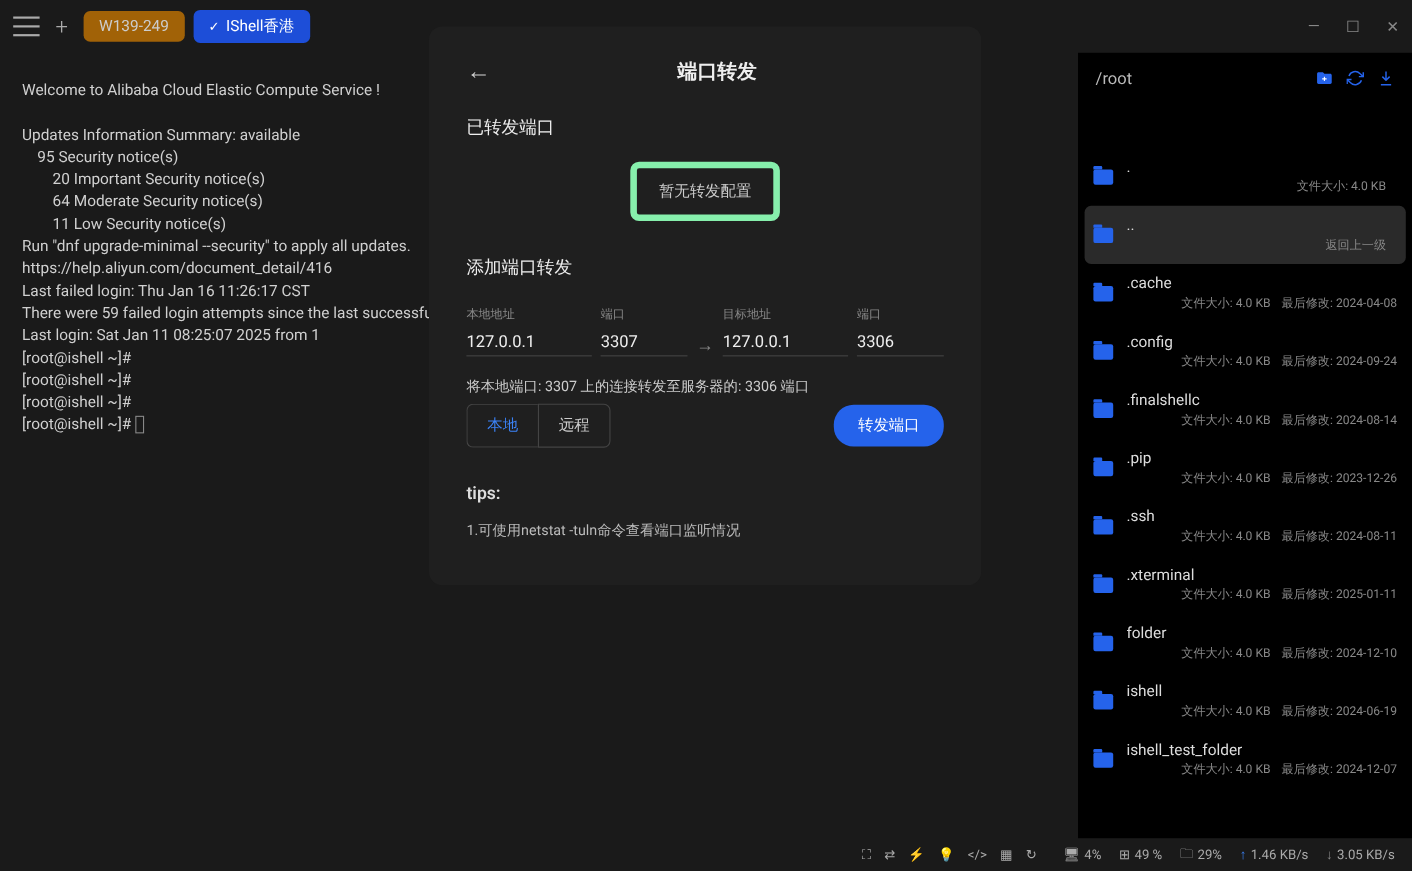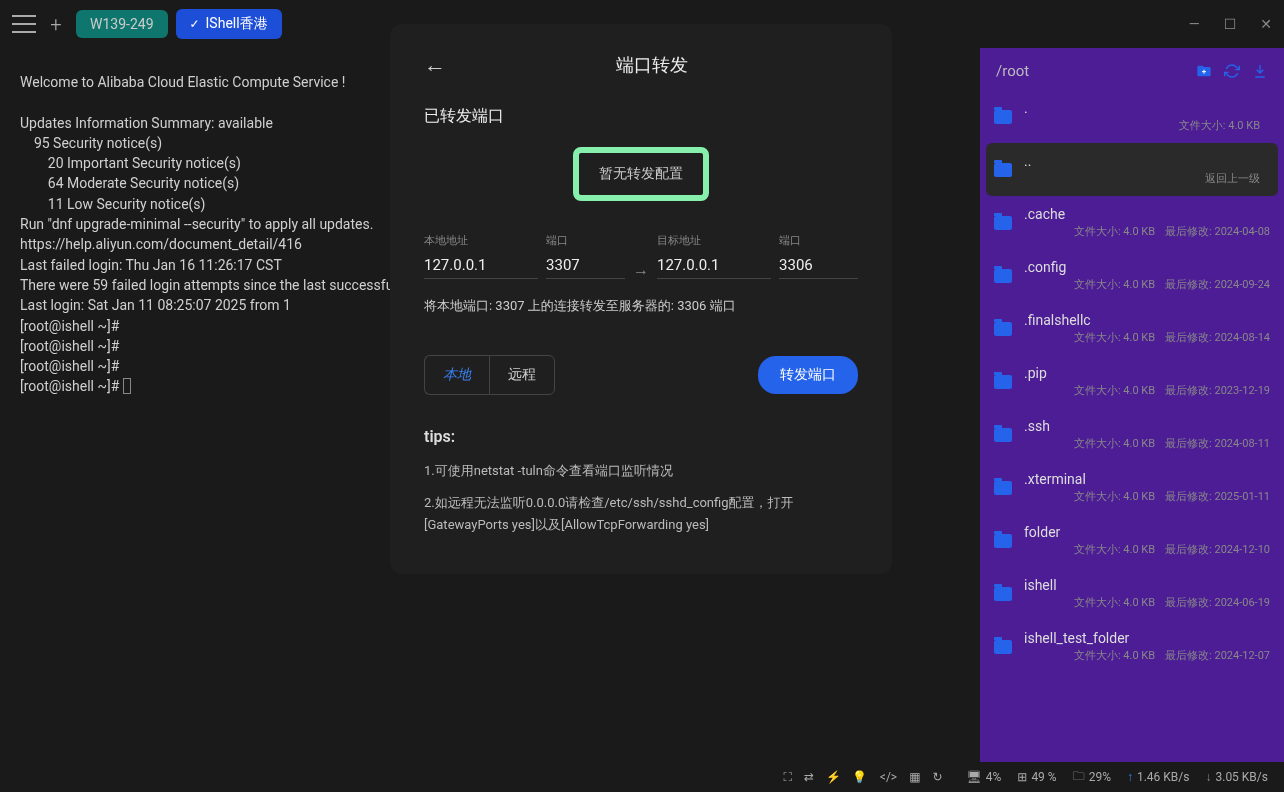--- a/index.html
+++ b/index.html
@@ -4,65 +4,65 @@
 <style>
 * { margin: 0; padding: 0; box-sizing: border-box; font-family: -apple-system, "Segoe UI", Roboto, sans-serif; }
 body { background: #1a1a1a; color: #e0e0e0; width: 1284px; height: 792px; overflow: hidden; position: relative; }
 
 
 .topbar { height: 48px; display: flex; align-items: center; padding: 0 12px; gap: 8px; }
 .hamburger { width: 24px; height: 18px; display: flex; flex-direction: column; justify-content: space-between; cursor: pointer; }
 .hamburger span { display: block; height: 2px; background: #aaa; }
 .plus-btn { width: 24px; height: 24px; display: flex; align-items: center; justify-content: center; color: #aaa; font-size: 20px; font-weight: 300; cursor: pointer; }
 .tab { padding: 6px 14px; border-radius: 6px; font-size: 14px; color: #ccc; cursor: pointer; }
-.tab.plain { background: #0f766e; }
+.tab.plain { background: #a16207; }
 .tab.active { background: #1d4ed8; color: #fff; display: flex; align-items: center; gap: 6px; }
 .check { font-size: 12px; }
 .window-controls { margin-left: auto; display: flex; gap: 24px; color: #888; }
 .window-controls span { cursor: pointer; font-size: 14px; }
 
 
 .main { display: flex; height: calc(100% - 48px - 30px); }
 
 
 .terminal { flex: 1; padding: 24px 20px; font-family: "Consolas", "Menlo", monospace; font-size: 14px; line-height: 1.45; color: #d0d0d0; white-space: pre; overflow: hidden; }
 .cursor { display: inline-block; width: 8px; height: 16px; border: 1px solid #888; vertical-align: text-bottom; }
 
 
-.files { width: 304px; background: #4c1d95; display: flex; flex-direction: column; }
+.files { width: 304px; background: #000000; display: flex; flex-direction: column; gap: 44px; }
 .files-header { display: flex; align-items: center; padding: 14px 16px 10px; gap: 12px; }
 .path { flex: 1; color: #bbb; font-size: 15px; }
 .file-icon { width: 16px; height: 16px; cursor: pointer; }
 .files-list { flex: 1; overflow: hidden; padding: 0 6px; }
 .file-row { display: flex; align-items: center; gap: 12px; padding: 10px 8px; border-radius: 6px; cursor: pointer; }
 .file-row.hover { background: #2a2a2a; }
 .folder-icon { width: 18px; height: 14px; background: #2563eb; border-radius: 2px; position: relative; flex-shrink: 0; }
 .folder-icon::before { content: ''; position: absolute; top: -3px; left: 0; width: 8px; height: 3px; background: #2563eb; border-radius: 1px 1px 0 0; }
 .file-info { flex: 1; min-width: 0; }
 .file-name { font-size: 14px; color: #ddd; white-space: nowrap; overflow: hidden; text-overflow: ellipsis; }
 .file-meta { font-size: 11px; color: #888; display: flex; gap: 10px; margin-top: 2px; justify-content: flex-end; }
 
 
 .modal { position: absolute; left: 390px; top: 24px; width: 502px; background: #1f1f1f; border-radius: 12px; padding: 28px 34px; z-index: 100; }
 .modal-header { display: flex; align-items: center; margin-bottom: 28px; }
 .back-arrow { font-size: 22px; color: #ccc; cursor: pointer; }
-.modal-title { flex: 1; text-align: center; font-size: 18px; color: #eee; }
+.modal-title { flex: 1; text-align: center; font-size: 18px; color: #eee; font-weight: bold; }
 .section-title { font-size: 16px; color: #eee; margin-bottom: 20px; }
 .empty-pill { display: inline-block; padding: 12px 20px; border: 6px solid #86efac; border-radius: 8px; font-size: 14px; color: #ccc; }
 .center { text-align: center; margin-bottom: 32px; }
 .form-row { display: flex; align-items: flex-end; gap: 8px; margin-bottom: 18px; margin-top: 24px; }
 .field { flex: 1; }
 .field-label { font-size: 11px; color: #888; margin-bottom: 4px; }
 .field-input { width: 100%; background: transparent; border: none; border-bottom: 1px solid #444; color: #eee; font-size: 15px; padding: 4px 0; outline: none; }
 .arrow-mid { color: #888; font-size: 16px; padding-top: 14px; }
 .note-field { width: 100%; background: #2a2a2a; border: 1px solid #444; border-radius: 6px; padding: 12px 14px; color: #888; font-size: 14px; margin-bottom: 18px; outline: none; }
-.desc-text { font-size: 13px; color: #ccc; margin-bottom: 40px; }
+.desc-text { font-size: 13px; color: #ccc; margin-bottom: 7px; }
 .action-row { display: flex; align-items: center; gap: 0; margin-bottom: 32px; }
 .seg-btn { padding: 10px 18px; font-size: 14px; border: 1px solid #444; cursor: pointer; color: #ccc; }
-.seg-btn.left { border-radius: 6px 0 0 6px; border-right: none; font-style: italic; }
+.seg-btn.left { border-radius: 6px 0 0 6px; border-right: none; }
 .seg-btn.right { border-radius: 0 6px 6px 0; }
 .seg-btn.active { color: #3b82f6; }
 .primary-btn { margin-left: auto; background: #2563eb; color: #fff; padding: 10px 22px; border-radius: 18px; font-size: 14px; cursor: pointer; }
 .tips-title { font-size: 16px; font-weight: 600; color: #ddd; margin-bottom: 14px; margin-top: 17px; }
 .tips-text { font-size: 13px; color: #bbb; line-height: 1.7; margin-bottom: 10px; }
 
 
 .statusbar { height: 30px; display: flex; align-items: center; justify-content: flex-end; padding: 0 16px; gap: 16px; font-size: 12px; color: #aaa; }
 .stat-icons { display: flex; gap: 12px; margin-right: 8px; }
 .stat-icons span { cursor: pointer; }
@@ -183,21 +183,21 @@
               <span>最后修改: 2024-08-14</span>
             </div>
     </div>
         </div>
         <div class="file-row">
           <div class="folder-icon"></div>
     <div class="file-info">
       <div class="file-name">.pip</div>
       <div class="file-meta">
               <span>文件大小: 4.0 KB</span>
-              <span>最后修改: 2023-12-19</span>
+              <span>最后修改: 2023-12-26</span>
             </div>
     </div>
         </div>
         <div class="file-row">
           <div class="folder-icon"></div>
     <div class="file-info">
       <div class="file-name">.ssh</div>
       <div class="file-meta">
               <span>文件大小: 4.0 KB</span>
               <span>最后修改: 2024-08-11</span>
@@ -248,20 +248,21 @@
   </div>
 </div>
 
 <div class="modal">
   <div class="modal-header">
     <span class="back-arrow">←</span>
     <span class="modal-title">端口转发</span>
   </div>
   <div class="section-title">已转发端口</div>
   <div class="center"><span class="empty-pill">暂无转发配置</span></div>
+  <div class="section-title">添加端口转发</div>
   <div class="form-row">
     <div class="field" style="flex:1.3">
       <div class="field-label">本地地址</div>
       <input class="field-input" value="127.0.0.1" style="">
     </div>
     <div class="field" style="flex:0.9">
       <div class="field-label">端口</div>
       <input class="field-input" value="3307" style="">
     </div>
     <div class="arrow-mid">→</div>
@@ -275,21 +276,20 @@
     </div>
   </div>
   <div class="desc-text">将本地端口: 3307 上的连接转发至服务器的: 3306 端口</div>
   <div class="action-row">
     <div class="seg-btn left active">本地</div>
     <div class="seg-btn right">远程</div>
     <div class="primary-btn">转发端口</div>
   </div>
   <div class="tips-title">tips:</div>
   <div class="tips-text">1.可使用netstat -tuln命令查看端口监听情况</div>
-  <div class="tips-text">2.如远程无法监听0.0.0.0请检查/etc/ssh/sshd_config配置，打开[GatewayPorts yes]以及[AllowTcpForwarding yes]</div>
 </div>
 
 <div class="statusbar">
   <div class="stat-icons">
     <span>⛶</span>
     <span>⇄</span>
     <span>⚡</span>
     <span>💡</span>
     <span>&lt;/&gt;</span>
     <span>▦</span>

